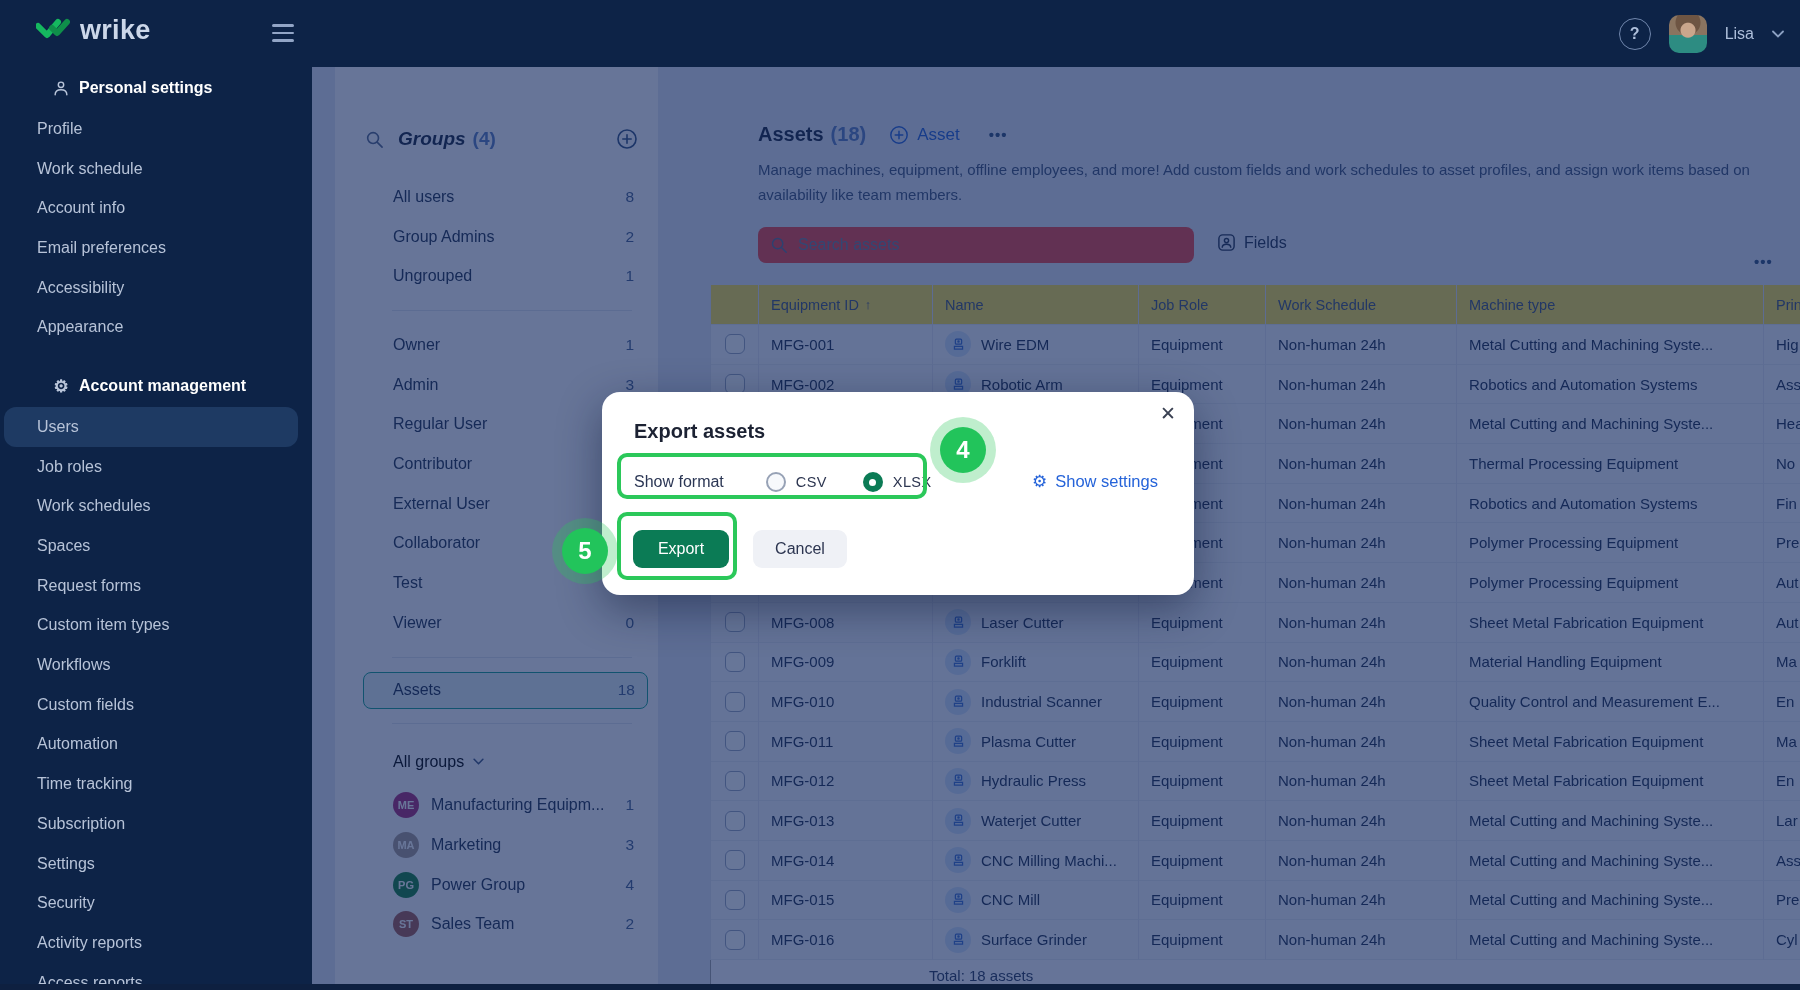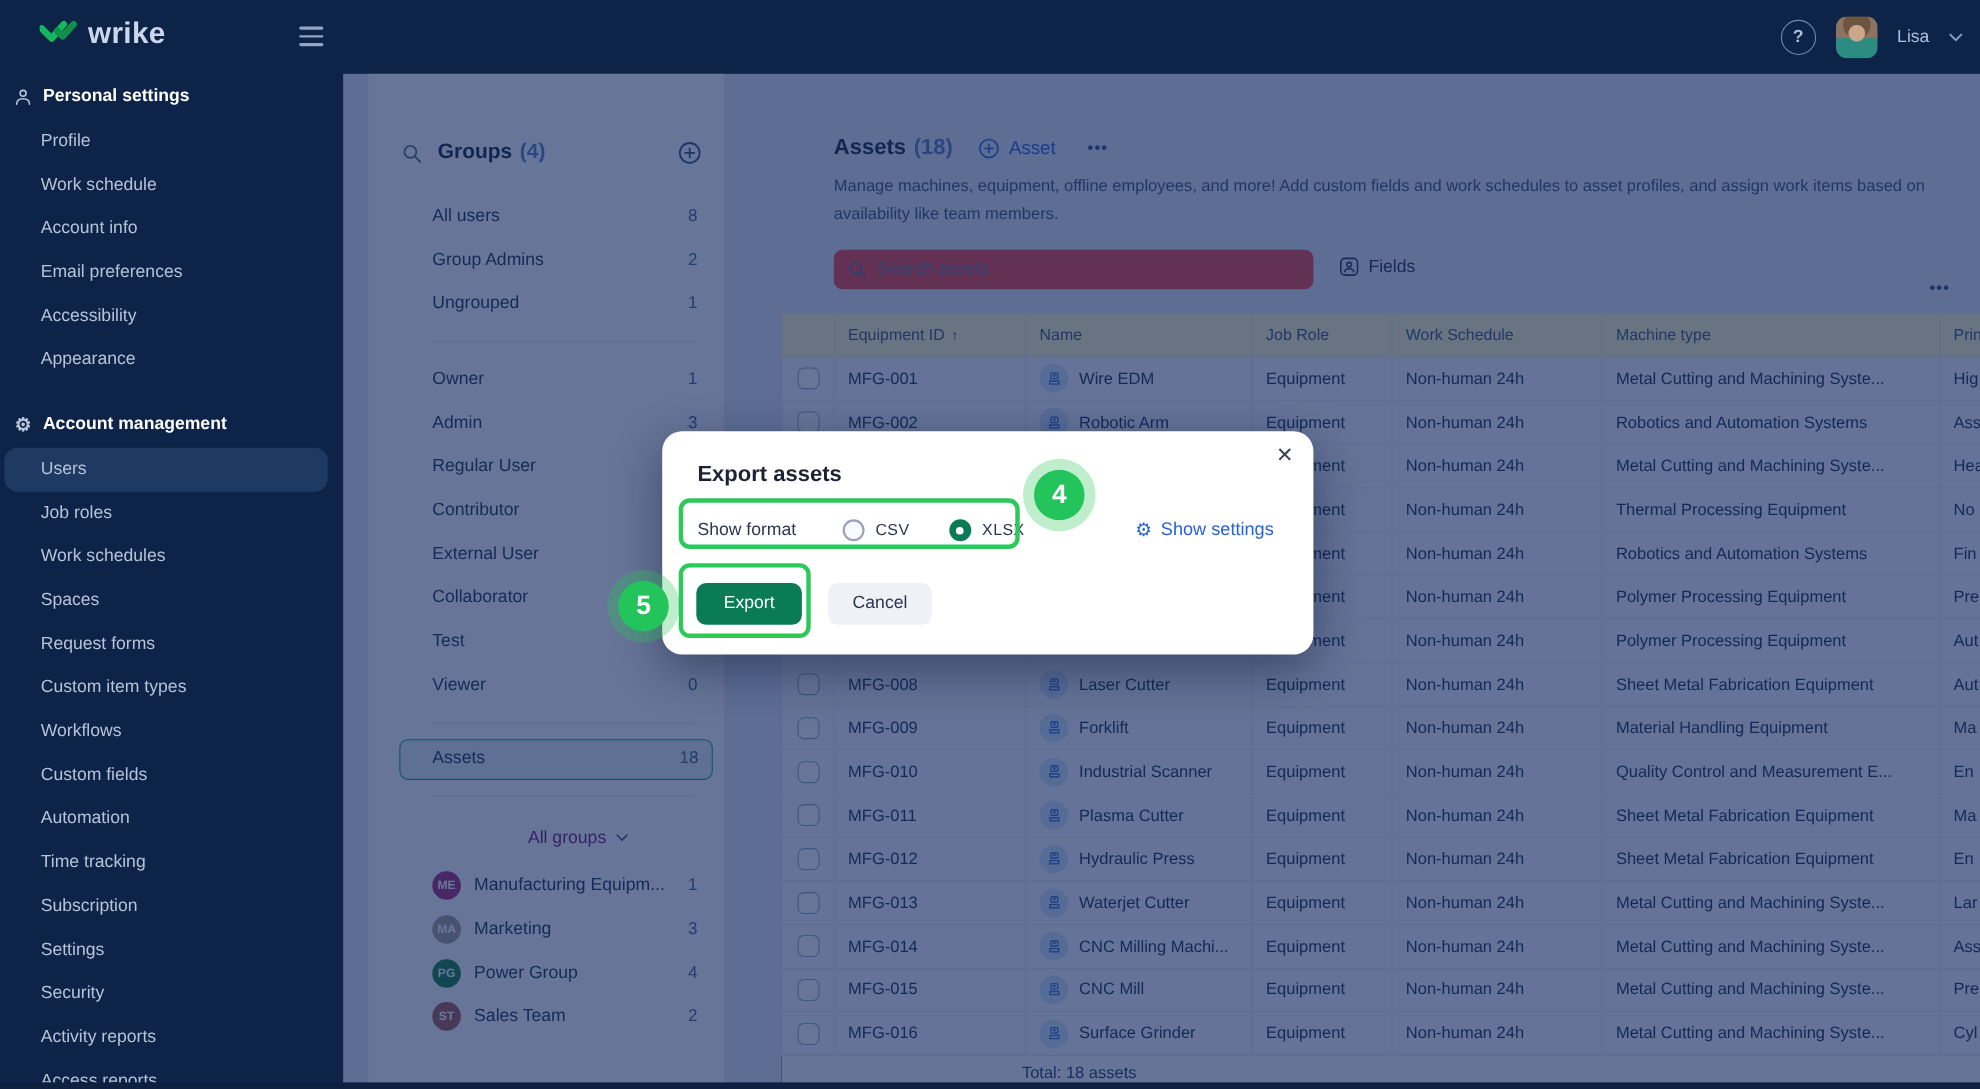--- a/index.html
+++ b/index.html
@@ -20,45 +20,45 @@
             background:
               radial-gradient(circle at 50% 40%, #c9a68c 0 7px, rgba(0,0,0,0) 8px),
               radial-gradient(circle at 50% 20%, #6e5543 0 12px, rgba(0,0,0,0) 13px),
               linear-gradient(180deg,#8a7460 0 52%, #2d8c82 52% 100%); }
   .user-name { color:#aebfdb; font-size:16px; }
   .tb-chevron { color:#8ba0c2; display:flex; }
 
   
   .sidebar { position:absolute; top:67px; left:0; width:312px; bottom:0; background:#0d2347; overflow:hidden; z-index:9; }
   .sb-header { height:42px; display:flex; align-items:center; gap:9px; padding-left:12px;
-               color:#ffffff; font-size:16px; font-weight:700; }
+               color:#ffffff; font-size:16px; font-weight:700;margin-left:40px; }
   .sb-header + .sb-header, .sb-item + .sb-header { margin-top:18px; }
   .sb-hicon { width:18px; display:flex; justify-content:center; }
   .sb-item { height:39.7px; display:flex; align-items:center; padding-left:37px;
              color:#b7c3d8; font-size:16px; cursor:pointer; }
   .sb-item.active { background:#1e3a63; border-radius:12px; margin:0 14px 0 4px; padding-left:33px;text-align:right; }
 
   
   .content { position:absolute; left:312px; top:67px; right:0; bottom:0; background:#e2e7f3; }
   .backdrop { position:absolute; inset:0; background:rgba(16,38,92,0.63); z-index:40; }
 
   
   .groups-panel { position:absolute; left:23px; top:0; width:323px; bottom:0; background:#fbfcff; }
   .gp-header { position:absolute; top:56px; left:30px; right:20px; height:32px; display:flex; align-items:center; }
-  .gp-title { margin-left:14px; font-size:19px; font-weight:700; color:#16243f; }
+  .gp-title { margin-left:14px; font-size:19px; font-weight:700; color:#16243f;font-style:italic; }
   .gp-title-count { margin-left:7px; font-size:19px; font-weight:700; color:#5b7ec0; }
   .gp-plus { margin-left:auto; color:#31507f; display:flex; cursor:pointer; }
   .gp-search { color:#54678c; display:flex; }
   .gp-list { position:absolute; top:110px; left:0; right:0; }
   .gp-item { height:39.7px; display:flex; align-items:center; padding:0 24px 0 58px; font-size:16px; color:#223250; cursor:pointer; }
   .gp-count { margin-left:auto; font-size:15.5px; color:#46618f; }
   .gp-divider { height:1px; background:#dfe4ee; margin:14px 26px 14px 57px; }
   .gp-assets { height:37px; margin:2px 10px 2px 28px; border:1.5px solid #13a08f; background:rgba(19,160,143,0.10);
                border-radius:8px; display:flex; align-items:center; padding:0 12px 0 29px; font-size:16px; color:#1c2d4d; cursor:pointer; }
-  .gp-groups-header { height:48px; display:flex; align-items:center; gap:9px; padding-left:58px; font-size:16px; color:#701a75; cursor:pointer;justify-content:center; }
+  .gp-groups-header { height:48px; display:flex; align-items:center; gap:9px; padding-left:58px; font-size:16px; color:#000000; cursor:pointer; }
   .gp-groups-header .chev { color:#3f5680; display:flex; }
   .gp-group { height:39.7px; display:flex; align-items:center; gap:12px; padding:0 24px 0 58px; font-size:16px; color:#223250; cursor:pointer; }
   .gp-avatar { width:26px; height:26px; border-radius:50%; flex:0 0 26px; color:#fff; font-size:11px; font-weight:700;
                display:flex; align-items:center; justify-content:center; }
   .gp-group .lbl { white-space:nowrap; overflow:hidden; text-overflow:ellipsis; max-width:190px; }
 
   
   .main-title-row { position:absolute; left:446px; top:56px; display:flex; align-items:center; gap:7px; }
   .main-title { font-size:20px; font-weight:700; color:#16243f; }
   .main-title-count { font-size:20px; font-weight:700; color:#5b7ec0; }
@@ -72,21 +72,21 @@
   .search-wrap input::placeholder { color:#6b7f9c; }
   .search-wrap .sic { color:#5d6f92; display:flex; }
   .fields-btn { position:absolute; left:905px; top:166px; display:flex; align-items:center; gap:8px; color:#223250; font-size:16px; cursor:pointer; }
   .table-ellipsis { position:absolute; left:1442px; top:186px; color:#32517e; font-size:15px; font-weight:700; letter-spacing:1px; cursor:pointer; }
 
   
   .table { position:absolute; left:398px; top:218px; right:0; bottom:0; overflow:hidden; }
   .tgrid { display:grid; grid-template-columns:48px 174px 206px 127px 191px 307px 200px; border-left:1px solid #dfe4ef; }
   .tcell { border-right:1px solid #e0e5f0; border-bottom:1px solid #e4e8f2; display:flex; align-items:center;
            padding:0 12px; font-size:15px; color:#20304f; background:#f3f7fd; height:39.7px; overflow:hidden; white-space:nowrap; }
-  .thead { height:40px; font-size:14.5px; color:#415577; background:#fef9c3;text-align:center; }
+  .thead { height:40px; font-size:14.5px; color:#415577; background:#fde047;text-align:center; }
   .thead .arrow { margin-left:6px; font-size:13px; color:#41557a; }
   .cb-cell { justify-content:center; padding:0; }
   .checkbox { width:20px; height:20px; border:1.6px solid #97a5bf; border-radius:6px; background:#fdfeff; cursor:pointer; }
   .name-cell { gap:10px; }
   .m-avatar { width:26px; height:26px; border-radius:50%; background:#cfe0f8; flex:0 0 26px;
               display:flex; align-items:center; justify-content:center; color:#3b6fd1; }
   .tfooter { height:30px; background:#f8fafe; border-left:1px solid #a3a3a3; display:flex; align-items:center;
              padding-left:218px; font-size:15px; color:#2a3a5e; }
 
   

